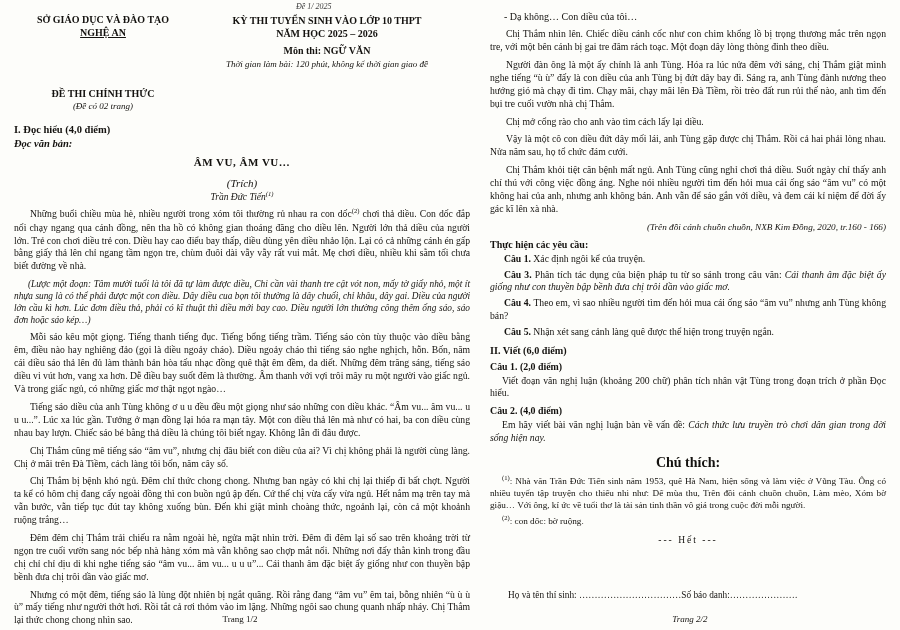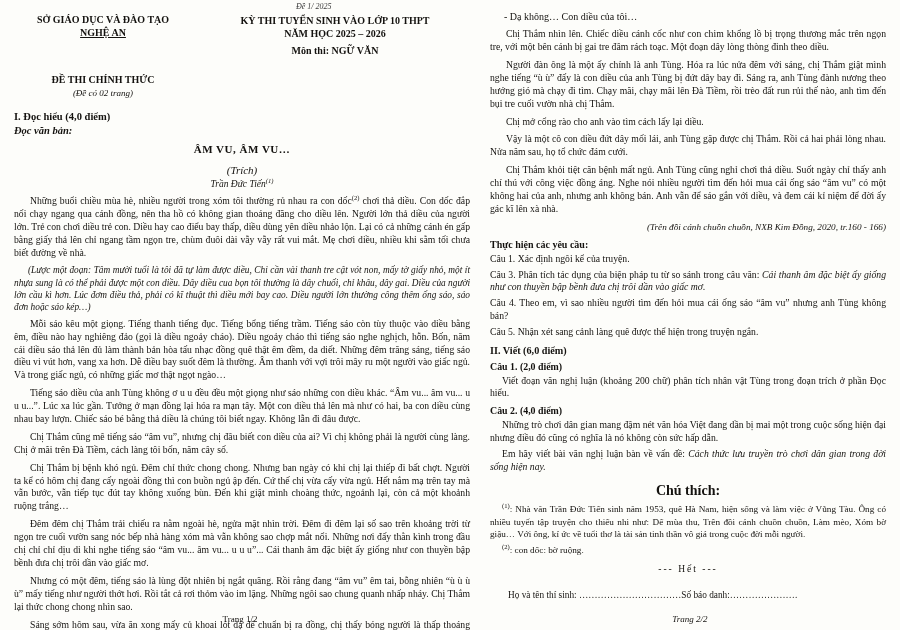--- a/index.html
+++ b/index.html
@@ -50,21 +50,21 @@
     top: 2px;
     left: 296px;
     font-size: 8px;
     font-style: italic;
     color: #3a3a3a;
   }
   
   .hdr {
     display: flex;
     align-items: flex-start;
-    justify-content: space-between;
+    justify-content: flex-start;
     margin-top: 6px;
   }
   .hdr-left {
     width: 178px;
     text-align: center;
     line-height: 1.25;
   }
   .hdr-right {
     width: 270px;
     text-align: center;
@@ -149,21 +149,21 @@
     font-weight: bold;
     font-size: 10px;
   }
   p.q {
     margin: 0;
     margin-top: 3px;
     font-size: 9.7px;
     line-height: 1.32;
     text-align: justify;
   }
-  p.q .qb { font-weight: normal; }
+  p.q .qb { font-weight: bold; margin-left: 14px; }
   p.q .qi { font-style: italic; }
   .secthead {
     margin-top: 6px;
     font-weight: bold;
     font-size: 10.2px;
   }
   .cauhead {
     margin-top: 5px;
     font-weight: bold;
     font-size: 9.9px;
@@ -228,20 +228,21 @@
 
     <div class="hdr">
       <div class="hdr-left">
         <div class="t-bold s10">SỞ GIÁO DỤC VÀ ĐÀO TẠO</div>
         <div class="t-bold s10 uline">NGHỆ AN</div>
       </div>
       <div class="hdr-right">
         <div class="t-bold s10">KỲ THI TUYỂN SINH VÀO LỚP 10 THPT</div>
         <div class="t-bold s10">NĂM HỌC 2025 – 2026</div>
         <div class="t-bold s10 mt4">Môn thi: NGỮ VĂN</div>
+        <div class="s9 ital mt2">Thời gian làm bài: 120 phút, không kể thời gian giao đề</div>
       </div>
     </div>
 
     <div class="exam-code" style="width:178px;margin-left:0;">
       <div class="t-bold s10">ĐỀ THI CHÍNH THỨC</div>
       <div class="s9 ital">(Đề có 02 trang)</div>
     </div>
 
     <div class="sect">I. Đọc hiểu (4,0 điểm)</div>
     <div class="subsect">Đọc văn bản:</div>
@@ -282,21 +283,20 @@
     <p class="q"><span class="qb">Câu 3.</span><span> Phân tích tác dụng của biện pháp tu từ so sánh trong câu văn: </span><span class="qi">Cái thanh âm đặc biệt ấy giống như con thuyền bập bềnh đưa chị trôi dần vào giấc mơ.</span></p>
     <p class="q"><span class="qb">Câu 4.</span><span> Theo em, vì sao nhiều người tìm đến hỏi mua cái ống sáo “âm vu” nhưng anh Tùng không bán?</span></p>
     <p class="q"><span class="qb">Câu 5.</span><span> Nhận xét sang cảnh làng quê được thể hiện trong truyện ngắn.</span></p>
 
     <div class="secthead">II. Viết (6,0 điểm)</div>
 
     <div class="cauhead">Câu 1. (2,0 điểm)</div>
     <p class="q" style="text-indent:12px;">Viết đoạn văn nghị luận (khoảng 200 chữ) phân tích nhân vật Tùng trong đoạn trích ở phần Đọc hiểu.</p>
 
     <div class="cauhead">Câu 2. (4,0 điểm)</div>
-    <p class="q" style="text-indent:12px;">Những trò chơi dân gian mang đậm nét văn hóa Việt đang dần bị mai một trong cuộc sống hiện đại nhưng điều đó cũng có nghĩa là nó không còn sức hấp dẫn.</p>
     <p class="q" style="text-indent:12px;"><span>Em hãy viết bài văn nghị luận bàn về vấn đề: </span><span class="qi">Cách thức lưu truyền trò chơi dân gian trong đời sống hiện nay.</span></p>
 
     <div class="notes-title">Chú thích:</div>
     <p class="note"><sup>(1)</sup>: Nhà văn Trần Đức Tiến sinh năm 1953, quê Hà Nam, hiện sống và làm việc ở Vũng Tàu. Ông có nhiều tuyển tập truyện cho thiếu nhi như: Dế mùa thu, Trên đồi cánh chuồn chuồn, Làm mèo, Xóm bờ giậu… Với ông, kí ức về tuổi thơ là tài sản tinh thần vô giá trong cuộc đời mỗi người.</p>
     <p class="note"><sup>(2)</sup>: con dốc: bờ ruộng.</p>
 
     <div class="endmark">--- Hết ---</div>
 
     <div class="footer-line">
       <span class="fl-item">Họ và tên thí sinh: ……………………………</span>

